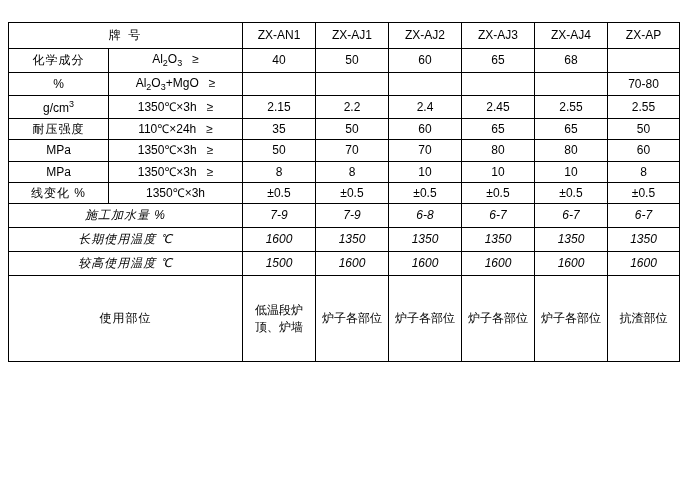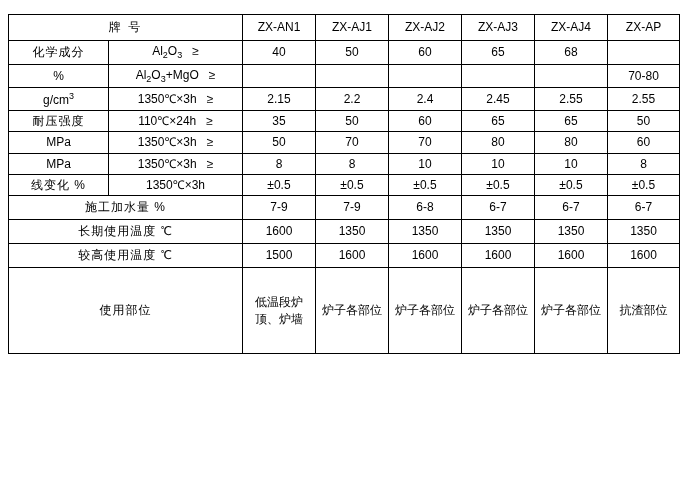--- a/index.html
+++ b/index.html
@@ -18,40 +18,40 @@
     position: relative;
     width: 688px;
     height: 488px;
     box-sizing: border-box;
     padding: 6px 8px 6px 8px;
   }
   table.spec {
     border-collapse: collapse;
     width: 672px;
     table-layout: fixed;
-    margin: 8px auto;
+    margin: 16px auto;
   }
   table.spec td {
     border: 1px solid #000000;
     text-align: center;
     vertical-align: middle;
     font-size: 12px;
     line-height: 1.35;
     padding: 2px 1px;
     font-family: "Liberation Sans", sans-serif;
   }
   
   col.c-lab1 { width: 100px; }
   col.c-lab2 { width: 134px; }
   col.c-val  { width: 73px; }
   col.c-vallast { width: 72px; }
 
   .rowh-head { height: 26px; }
   .rowh-std  { height: 19px; }
-  .rowh-slim { height: 24px; }
+  .rowh-slim { height: 24px; font-style: italic; }
   .rowh-use  { height: 86px; }
 
   .head-brand {
     font-size: 13px;
     letter-spacing: 2px;
   }
   .grade {
     font-size: 12.5px;
   }
   .lab-main {

